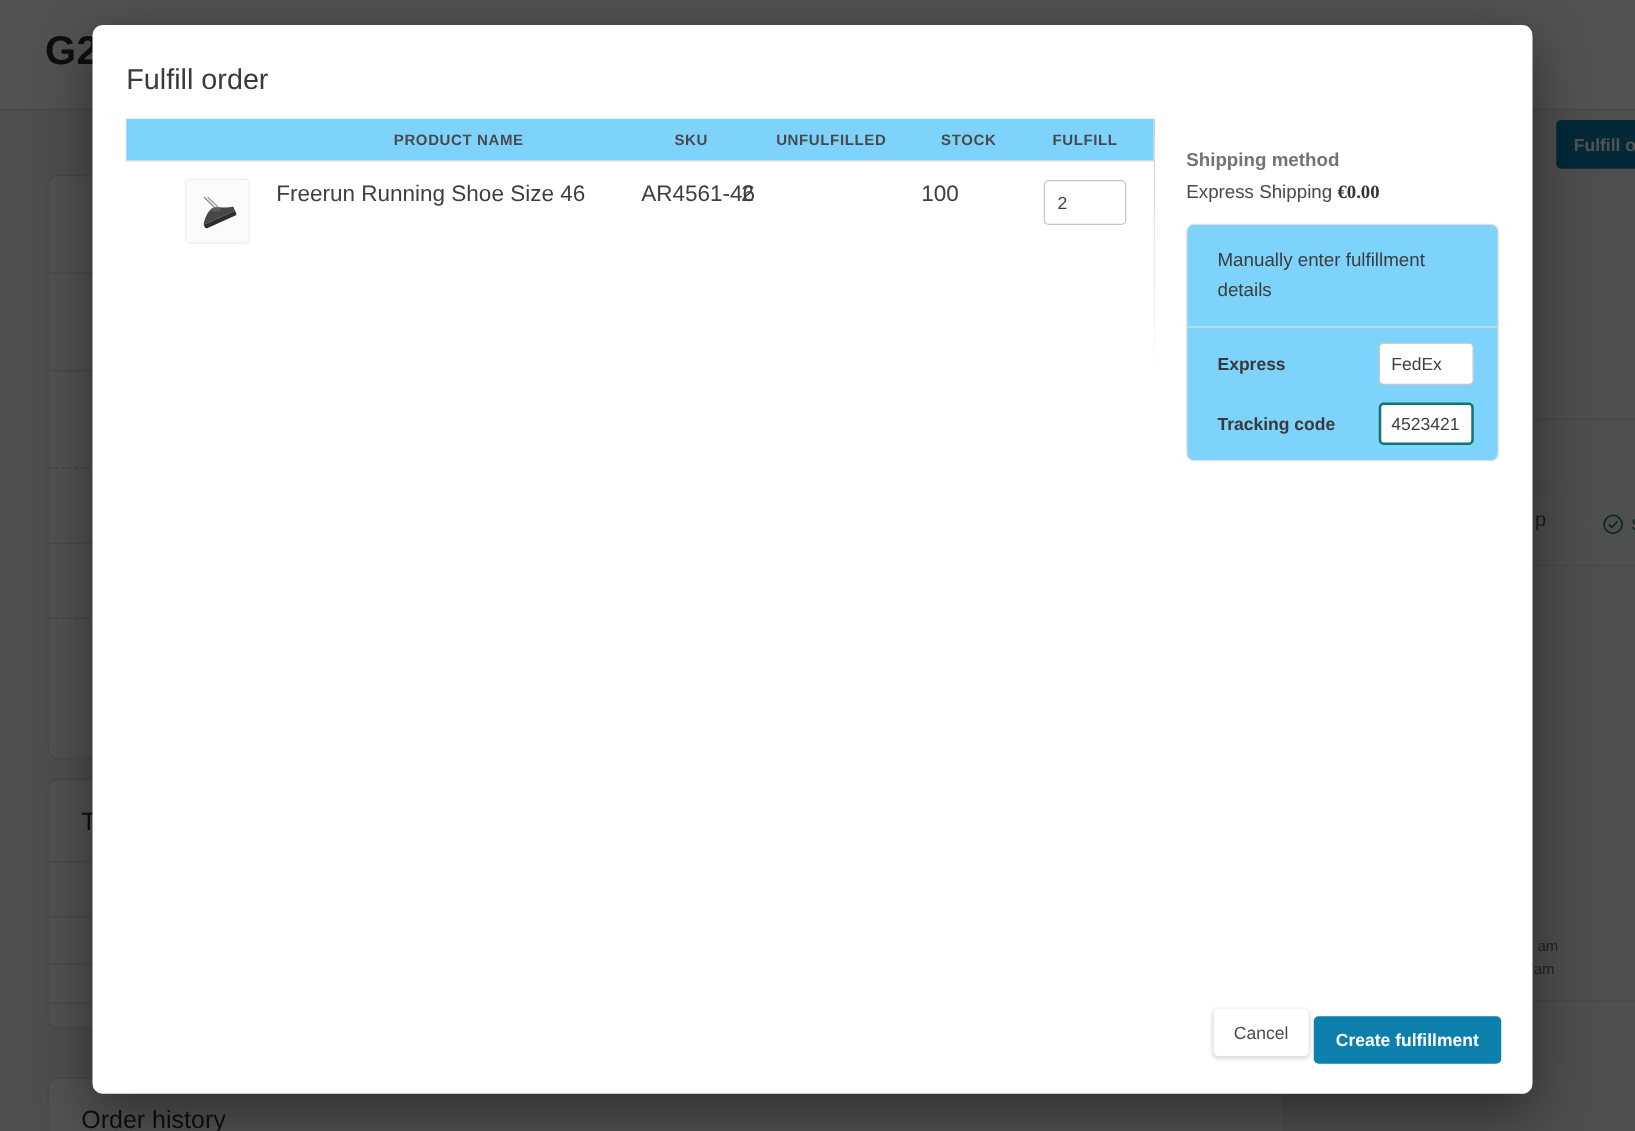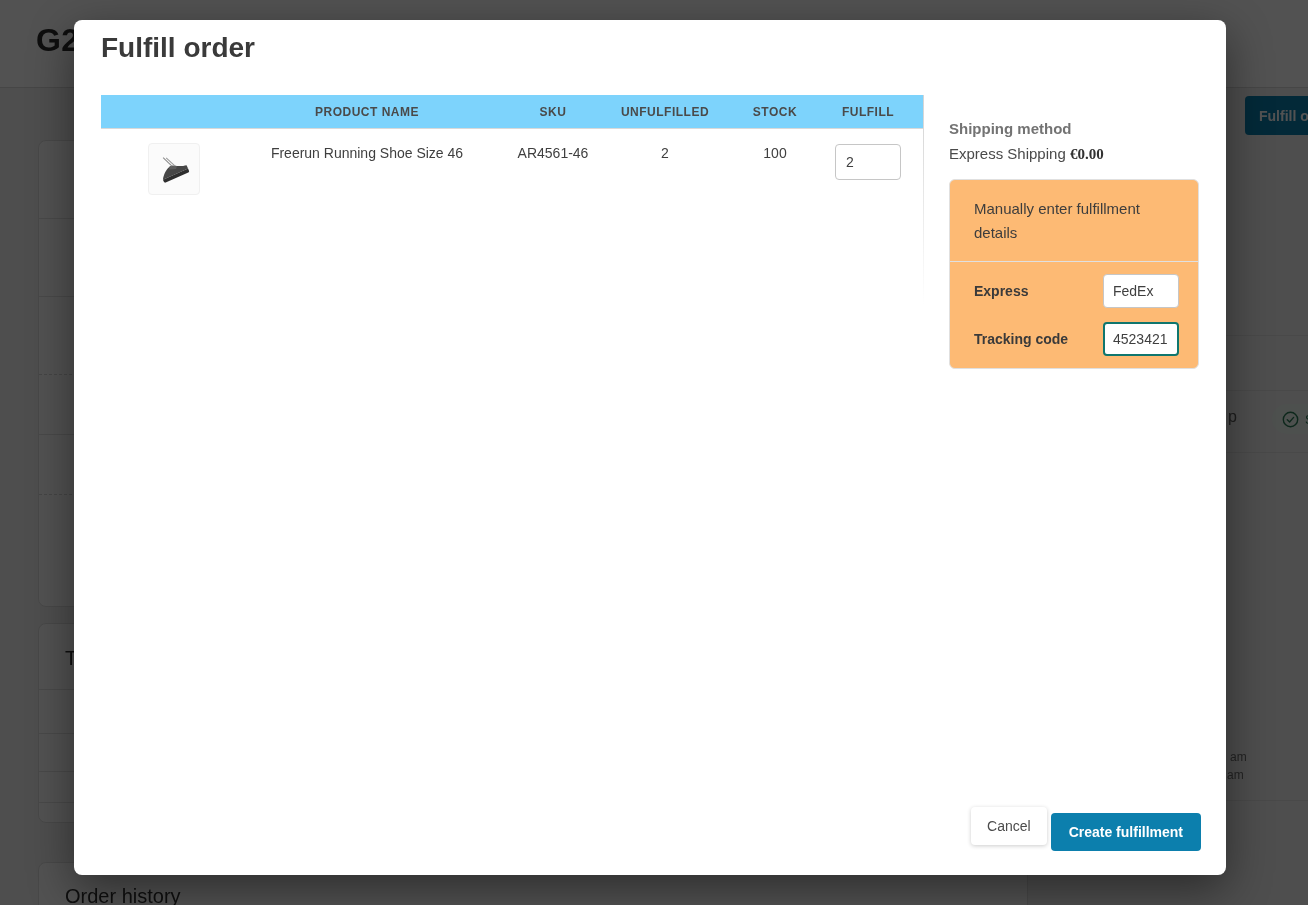--- a/index.html
+++ b/index.html
@@ -52,22 +52,22 @@
     background: rgba(0,0,0,0.68);
   }
 
   
   .modal {
     position: absolute; left: 74px; top: 20px; width: 1152px; height: 855px;
     background: #ffffff; border-radius: 8px;
     box-shadow: 0 14px 45px rgba(0,0,0,0.45);
   }
   .modal-title {
-    position: absolute; left: 27px; top: 12px;
-    font-size: 28px; font-weight: 700; color: #3a3a3a;
+    position: absolute; left: 27px; top: 30px;
+    font-size: 23px; font-weight: 400; color: #3a3a3a;
   }
 
   
   .ftable {
     position: absolute; left: 27px; top: 75px; width: 822px;
   }
   .ftable::after { 
     content: ""; position: absolute; right: -1px; top: 0; width: 1px; height: 210px;
     background: linear-gradient(#d4d4d4, #d9d9d9 34px, rgba(217,217,217,0) 100%);
   }
@@ -78,42 +78,42 @@
   .ftable-header {
     height: 34px; background: #7dd3fc; border-bottom: 1px solid #d9d9d9;
     align-items: center;
   }
   .ftable-header .th {
     font-size: 12px; font-weight: 700; color: #4a4a4a;
     letter-spacing: .5px; text-align: center; white-space: nowrap;
   }
   .ftable-row { min-height: 82px; align-items: start; }
   .ftable-row .td {
-    font-size: 14px; color: #3f3f3f; text-align: center; padding-top: 16px; white-space: nowrap;
+    font-size: 18px; color: #3f3f3f; text-align: left; padding-top: 16px; white-space: nowrap;
   }
   .thumb-wrap { padding: 14px 0 0 47px; }
   .thumb {
     width: 52px; height: 52px; border-radius: 4px; background: #fbfbfb;
     border: 1px solid #f0f0f0;
     display: flex; align-items: center; justify-content: center;
   }
   .fulfill-cell { display: flex; justify-content: center; padding-top: 15px; }
   .qty-input {
     width: 66px; height: 36px; border: 1px solid #c6c6c6; border-radius: 4px;
     font-size: 14px; color: #3f3f3f; padding: 0 0 0 10px;
     font-family: "Liberation Sans", sans-serif; background: #fff; outline: none;
   }
 
   
   .side-panel { position: absolute; left: 875px; top: 100px; width: 250px; }
   .sp-heading { font-size: 15px; font-weight: 700; color: #737373; }
   .sp-sub { margin-top: 8px; font-size: 15px; color: #4a4a4a; }
   .sp-sub b { color: #333333; font-weight: 700; font-family: Liberation Serif, serif; }
   .sp-card {
-    margin-top: 16px; border: 1px solid #e0e0e0; border-radius: 6px; background: #fdba74;
+    margin-top: 16px; border: 1px solid #e0e0e0; border-radius: 6px; background: #7dd3fc;
   }
   .sp-card-title {
     padding: 17px 24px 16px 24px; font-size: 15px; line-height: 24px; color: #3d3d3d;
     border-bottom: 1px solid #e0e0e0;
   }
   .sp-rows { padding: 12px 19px 12px 24px; }
   .sp-row { display: flex; align-items: center; justify-content: space-between; }
   .sp-row + .sp-row { margin-top: 14px; }
   .sp-label { font-size: 14px; font-weight: 700; color: #3a3a3a; }
   .sp-input {

